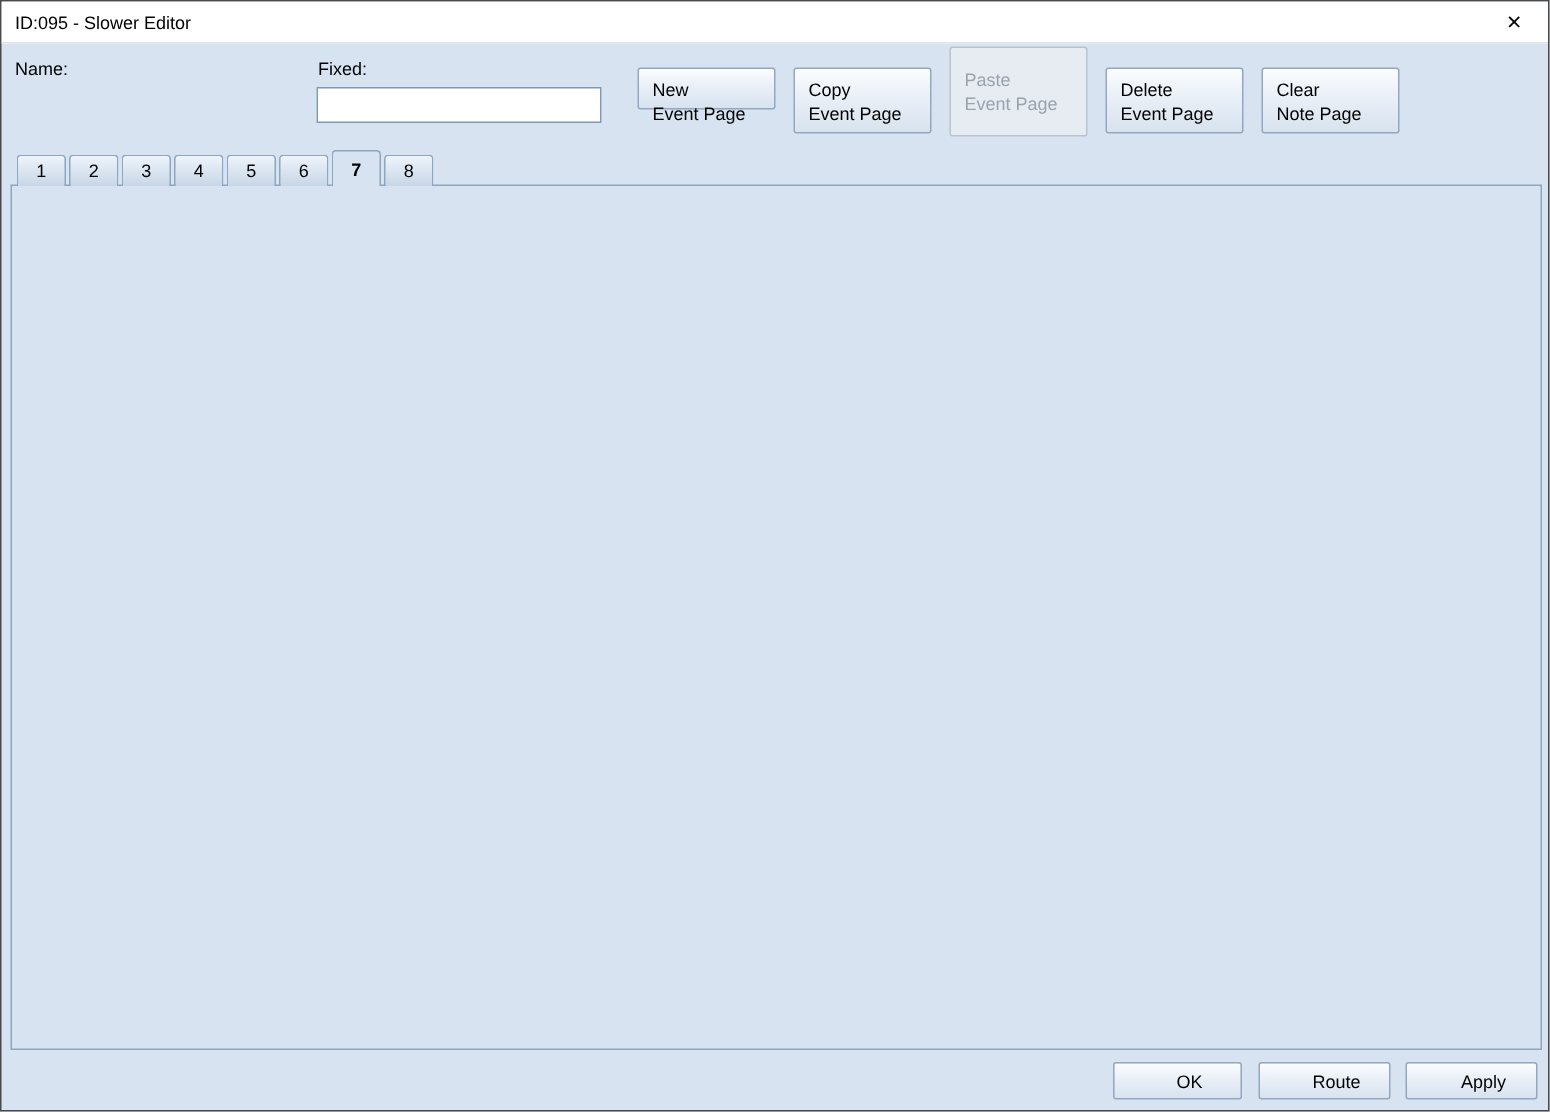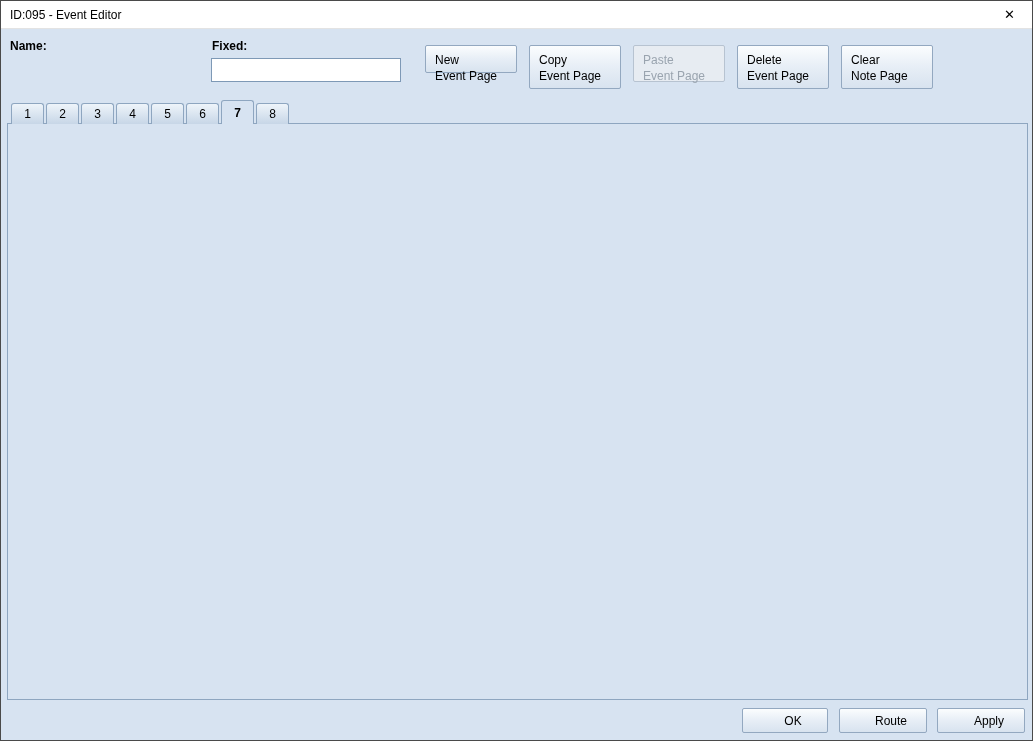--- a/index.html
+++ b/index.html
@@ -3,21 +3,21 @@
 <meta charset="utf-8">
 <style>
   *{box-sizing:border-box;margin:0;padding:0;}
   html,body{background:#8a8a8a;}
   body{font-family:"Liberation Sans",sans-serif;font-size:12px;color:#000;}
   .window{position:relative;width:1033px;height:741px;background:#d7e3f1;border:1px solid #4a4a4a;overflow:hidden;}
   .titlebar{position:absolute;left:0;top:0;width:100%;height:28px;background:#ffffff;border-bottom:1px solid #e3e3e3;}
   .title{position:absolute;left:9px;top:7px;font-size:12px;white-space:nowrap;}
   .close-btn{position:absolute;right:0;top:0;width:45px;height:27px;text-align:center;line-height:27px;font-size:13px;cursor:default;}
   .lbl{position:absolute;white-space:nowrap;}
-  .bold{font-weight:bold;}
+  .bold{font-weight:normal;}
   .field{position:absolute;background:#fff;border:1px solid #7e99b6;padding:3px 5px;font-size:12px;font-family:"Liberation Sans",sans-serif;}
   .btn{position:absolute;background:linear-gradient(180deg,#fbfdfe,#e7eef6 50%,#d8e3ef);border:1px solid #93a8c0;border-radius:2px;font-size:12px;font-family:"Liberation Sans",sans-serif;color:#000;padding-left:16px;}
   .pagebtn{padding:6px 9px;text-align:left;white-space:pre-line;line-height:16px;}
   .btn.disabled{color:#9aa4af;background:#e7ecf2;border-color:#b7c3d1;}
   .tabs{position:absolute;left:10px;top:99px;display:flex;align-items:flex-end;z-index:5;}
   .tab{width:33px;height:21px;line-height:21px;text-align:center;background:linear-gradient(180deg,#eef4fa,#c7d6e7);border:1px solid #8ea6c0;border-bottom:none;border-radius:3px 3px 0 0;margin-right:2px;}
   .tab.active{height:24px;line-height:24px;background:#d7e3f1;font-weight:bold;}
   .panel{position:absolute;left:6px;top:122px;width:1021px;height:577px;border:1px solid #8ea6c0;background:#d7e3f1;z-index:1;}
   .group{position:absolute;border:1px solid #93aac4;border-radius:3px;}
   .gtitle{position:absolute;left:10px;top:5px;font-weight:bold;white-space:nowrap;}
@@ -40,33 +40,33 @@
   .crow.selected{background:#3a6fc8;}
   .c-k{color:#000000}.c-b{color:#0000d4}.c-m{color:#8b008b}.c-g{color:#8a8a8a}.c-w{color:#ffffff}
   .footbtn{height:25px;text-align:center;}
 </style>
 </head>
 <body>
 
 <div class="window">
 
   <div class="titlebar">
-    <span class="title">ID:095 - Event Editor</span>
+    <span class="title">ID:095 - Slower Editor</span>
     <span class="close-btn">✕</span>
   </div>
 
   <span class="lbl bold" style="left:9px;top:38px">Name:</span>
   <span class="lbl bold" style="left:211px;top:38px">Fixed:</span>
   <input class="field" style="left: 210px; top: 57px; width: 190px; height: 24px;" value="">
 
   <button class="btn pagebtn" style="left:424px;top:44px;width:92px;height:28px">New
 Event Page</button>
   <button class="btn pagebtn" style="left:528px;top:44px;width:92px;height:44px">Copy
 Event Page</button>
-  <button class="btn pagebtn disabled" style="left:632px;top:44px;width:92px;height:37px">Paste
+  <button class="btn pagebtn disabled" style="left:632px;top:30px;width:92px;height:60px">Paste
 Event Page</button>
   <button class="btn pagebtn" style="left:736px;top:44px;width:92px;height:44px">Delete
 Event Page</button>
   <button class="btn pagebtn" style="left:840px;top:44px;width:92px;height:44px">Clear
 Note Page</button>
 
   <div class="tabs">
     <div class="tab">1</div>
     <div class="tab">2</div>
     <div class="tab">3</div>

